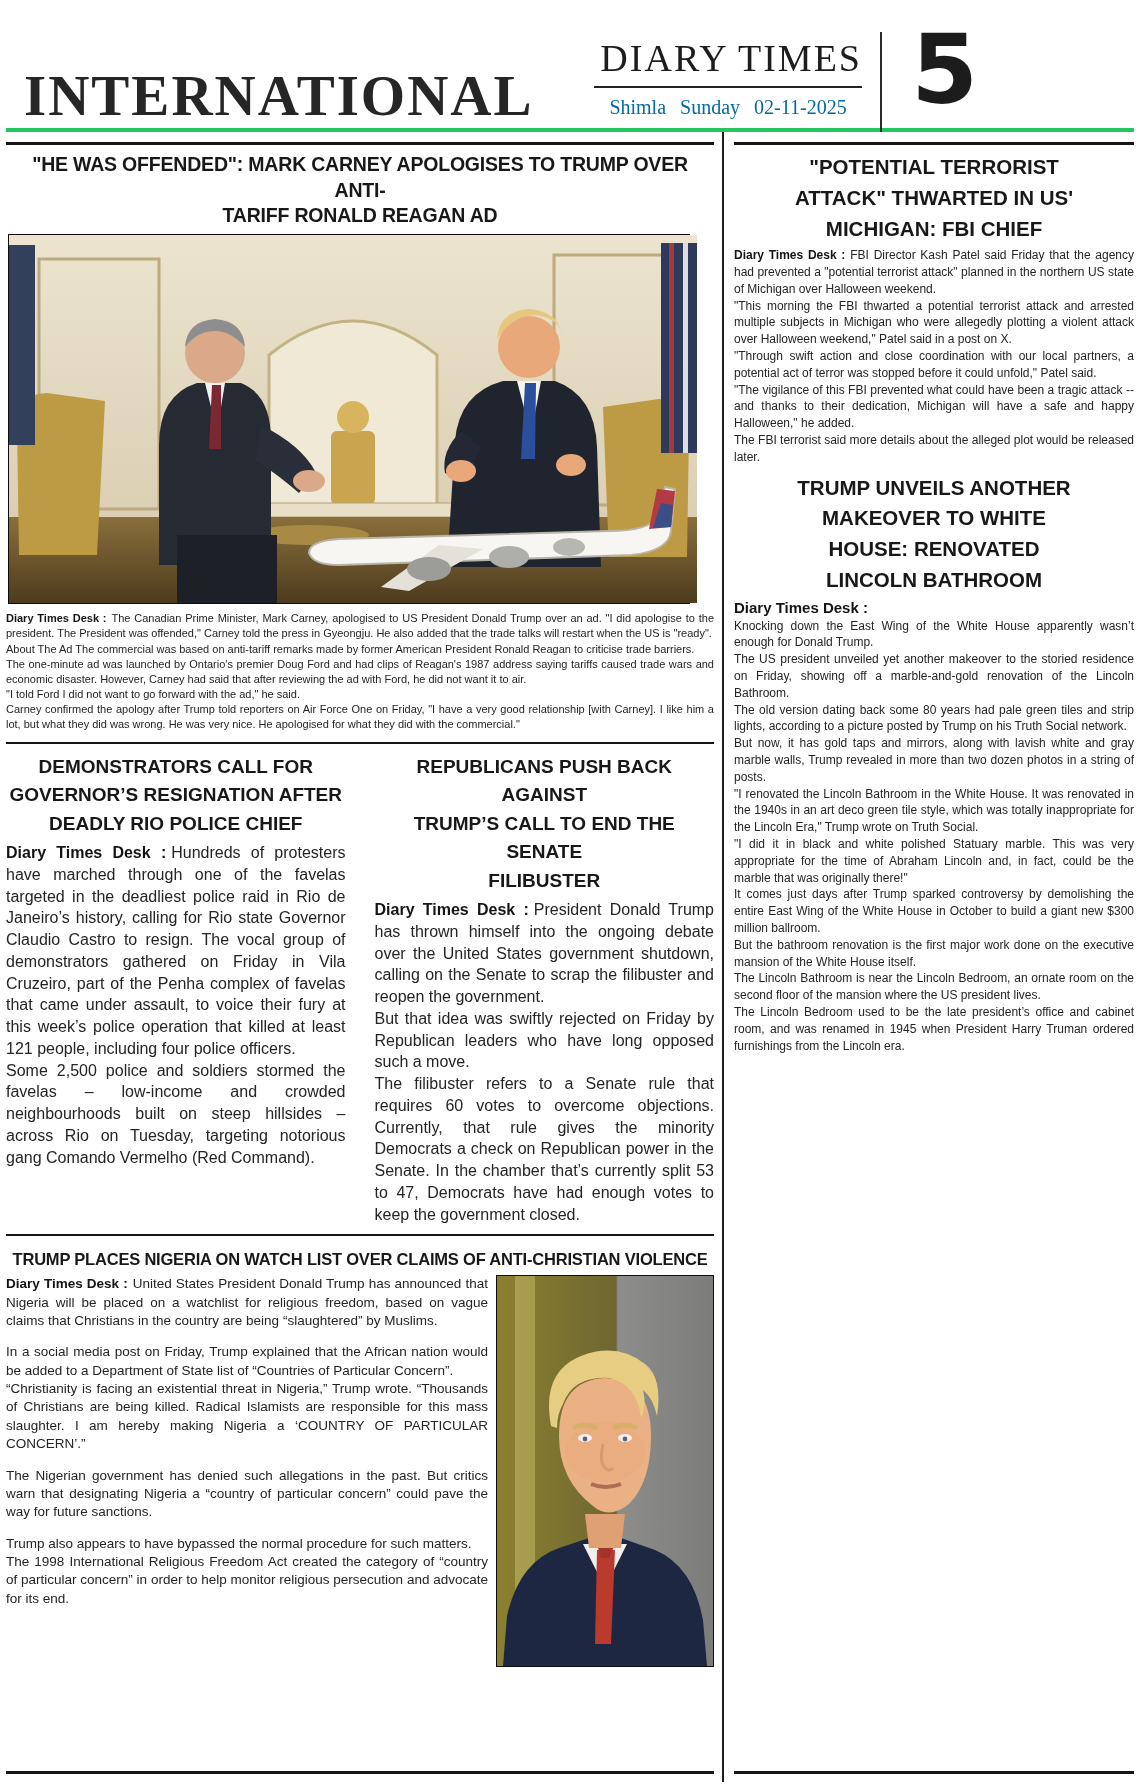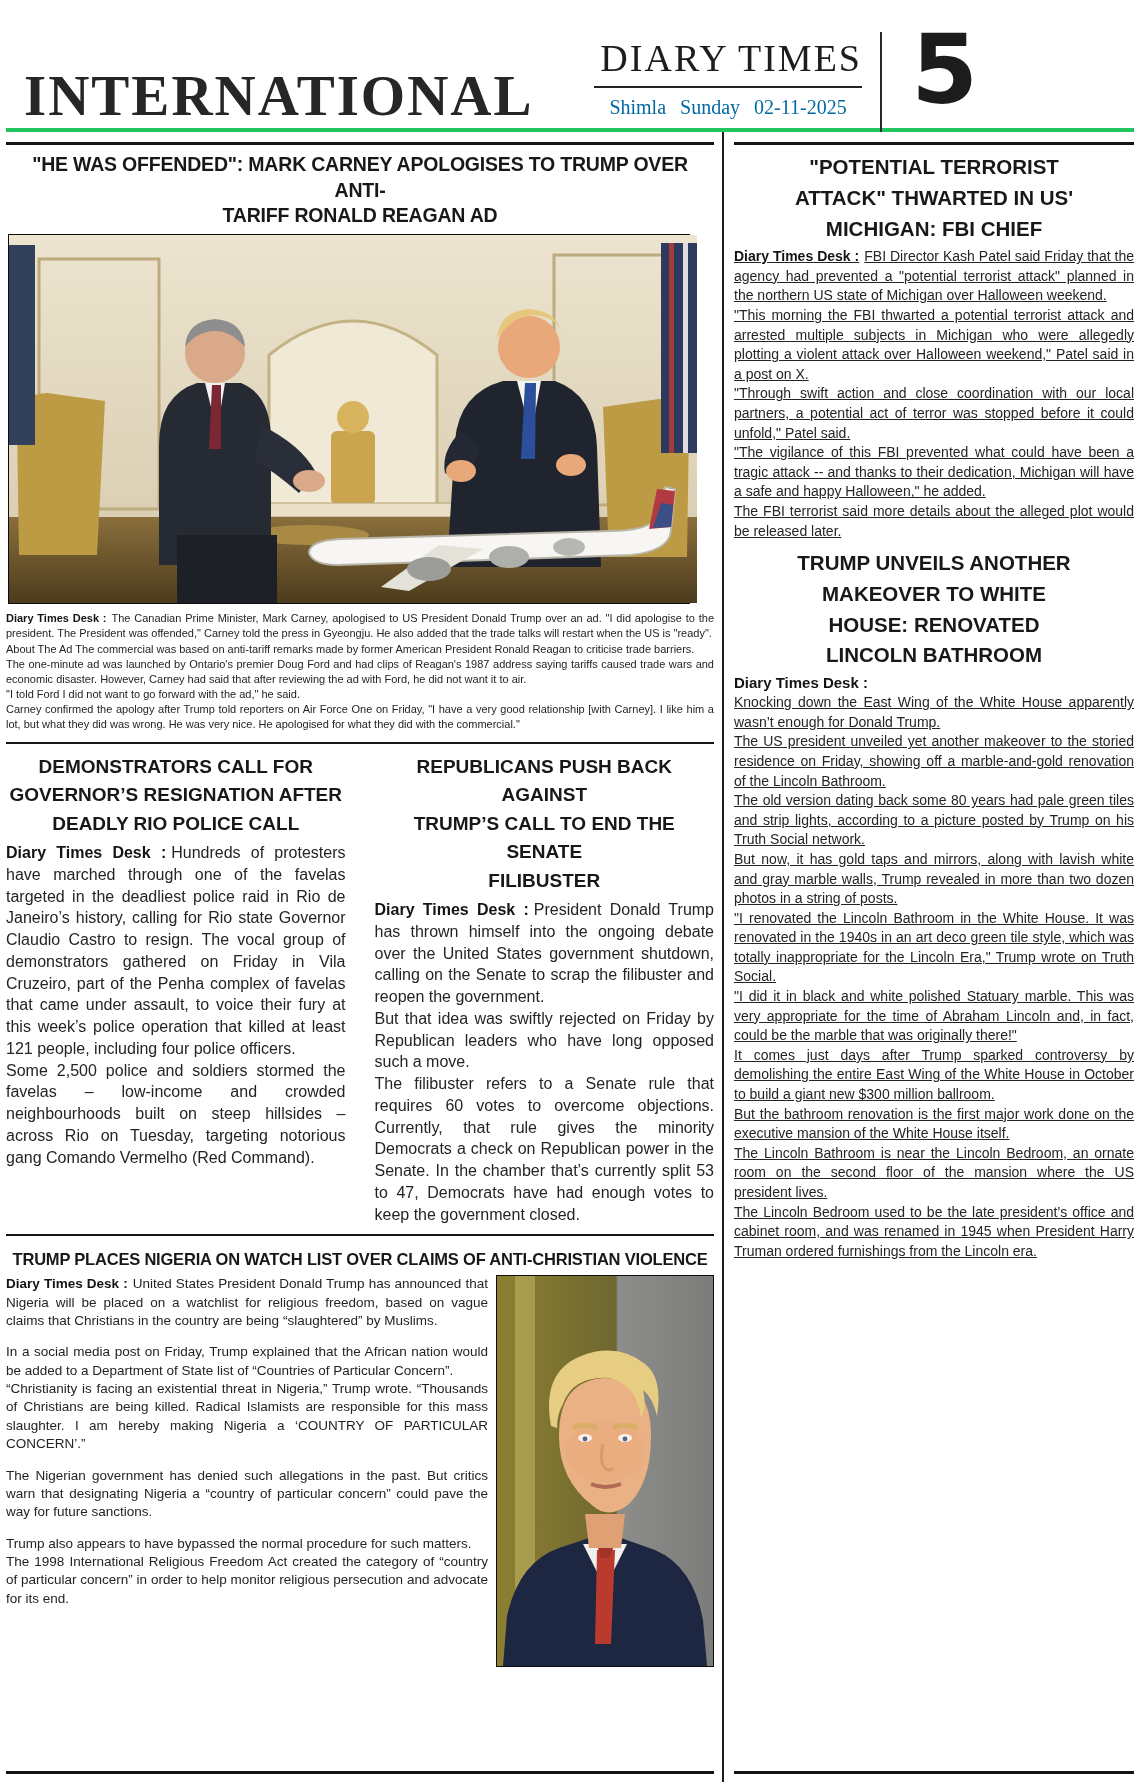--- a/index.html
+++ b/index.html
@@ -50,21 +50,21 @@
   .sub-headline { font-size:19px; line-height:1.5; margin:2px 0 4px; }
   .right-headline { font-size:20.5px; line-height:1.5; margin:7px 0 3px; }
   .nigeria-headline { font-size:16.5px; letter-spacing:-0.2px; white-space:nowrap; overflow:hidden;
                       margin:7px 0 6px; }
   .body { text-align:justify; color:#242424; }
   .body .para { margin:0; }
   .lead-body { font-size:11px; line-height:1.38; }
   .two-col { display:flex; gap:29px; }
   .sub-col { flex:1; min-width:0; }
   .sub-col .body { font-size:16px; line-height:1.36; }
-  .col-right .body { font-size:14px; line-height:1.4;text-decoration:underline; }
+  .col-right .body { font-size:12px; line-height:1.4; }
   .byline { font-weight:bold; color:#141414; margin-right:5px; }
   .byline-line { margin:1px 0 2px; font-size:15px; }
   
   .nigeria-flex { display:flex; gap:8px; }
   .nigeria-text { flex:1; min-width:0; font-size:13.5px; line-height:1.36; }
   .nigeria-text .lead-para { margin-bottom:13px; }
   .nigeria-text .list-wrap p:nth-child(2),
   .nigeria-text .list-wrap p:nth-child(3) { margin-bottom:13px; }
   
   .photo-frame { border:1px solid #0d0d0d; background:#ddd; line-height:0; }
@@ -171,21 +171,21 @@
         </div>
       </section>
 
       <div class="rule-mid"></div>
 
       <div class="two-col">
         <section class="sub-col">
           <div class="headline sub-headline">
               <p class="para">DEMONSTRATORS CALL FOR</p>
               <p class="para">GOVERNOR’S RESIGNATION AFTER</p>
-              <p class="para">DEADLY RIO POLICE CALL</p>
+              <p class="para">DEADLY RIO POLICE CHIEF</p>
             </div>
           <div class="body">
             <p class="para lead-para"><b class="byline">Diary Times Desk :</b><span>Hundreds of protesters have marched through one of the favelas targeted in the deadliest police raid in Rio de Janeiro’s history, calling for Rio state Governor Claudio Castro to resign. The vocal group of demonstrators gathered on Friday in Vila Cruzeiro, part of the Penha complex of favelas that came under assault, to voice their fury at this week’s police operation that killed at least 121 people, including four police officers.</span></p>
             <div class="list-wrap">
                 <p class="para">Some 2,500 police and soldiers stormed the favelas – low-income and crowded neighbourhoods built on steep hillsides – across Rio on Tuesday, targeting notorious gang Comando Vermelho (Red Command).</p>
               </div>
           </div>
         </section>
 
         <section class="sub-col">

